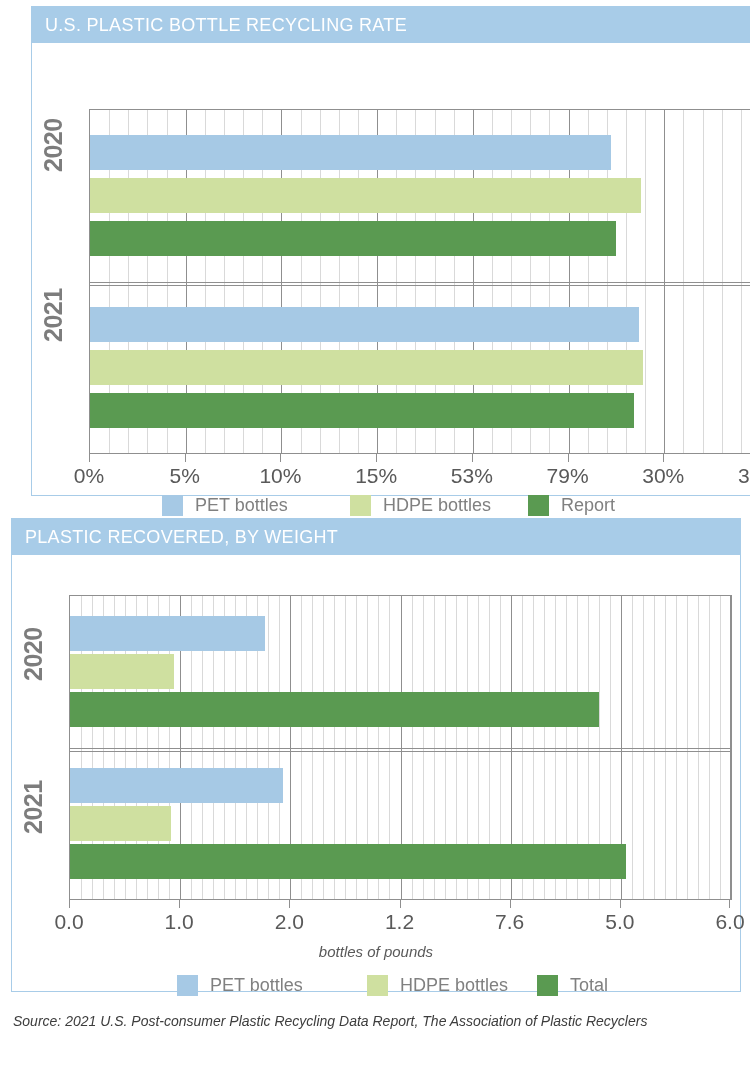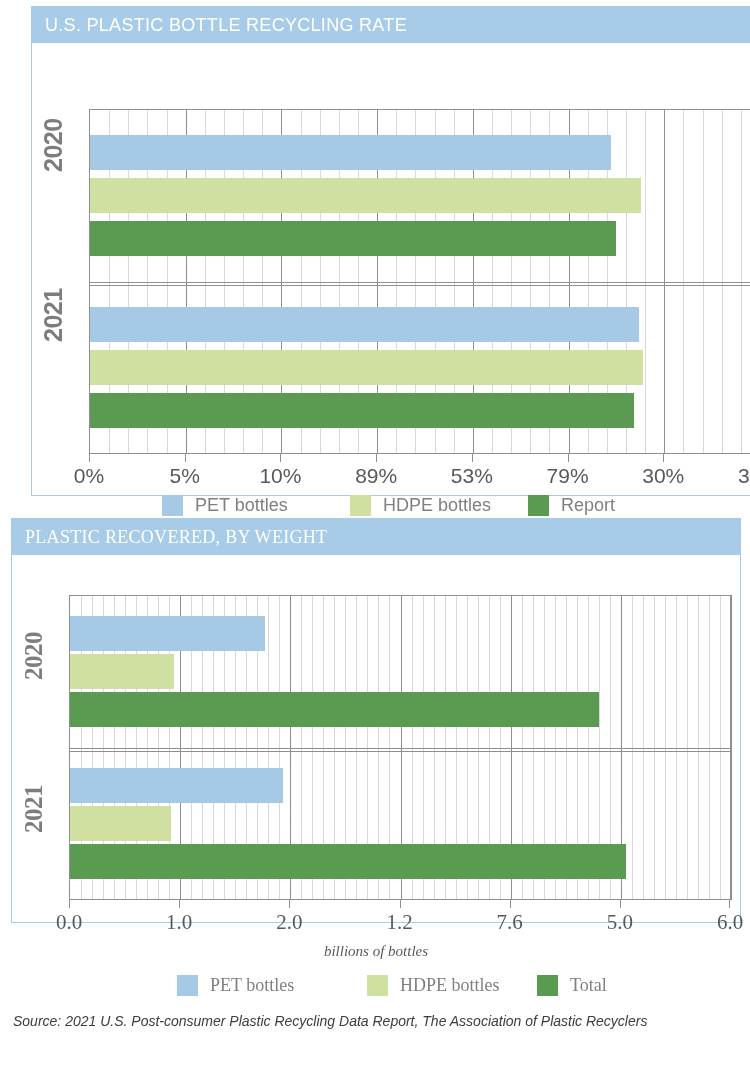--- a/index.html
+++ b/index.html
@@ -213,21 +213,21 @@
           <div class="tick" style="left: 382.857px;"></div>
           <div class="tick" style="left: 478.571px;"></div>
           <div class="tick" style="left: 574.286px;"></div>
           <div class="tick" style="left: 669px;"></div>
         </div>
 
       <div class="axis-labels" id="p1-axislabels" style="left:57px; top:421px; width:672px;">
           <div class="axis-label" style="left: 0px;">0%</div>
           <div class="axis-label" style="left: 95.7143px;">5%</div>
           <div class="axis-label" style="left: 191.429px;">10%</div>
-          <div class="axis-label" style="left: 287.143px;">89%</div>
+          <div class="axis-label" style="left: 287.143px;">15%</div>
           <div class="axis-label" style="left: 382.857px;">53%</div>
           <div class="axis-label" style="left: 478.571px;">79%</div>
           <div class="axis-label" style="left: 574.286px;">30%</div>
           <div class="axis-label" style="left: 670px;">35%</div>
         </div>
 
       <div class="legend" id="p1-legend" style="left:0px; top:450px; width:730px; height:24px;">
           <div class="legend-item" style="left: 130px;">
             <span class="legend-swatch" style="background: rgb(166, 201, 229);"></span>
             <span class="legend-text">PET bottles</span>
@@ -237,21 +237,21 @@
             <span class="legend-text">HDPE bottles</span>
           </div>
           <div class="legend-item" style="left: 496px;">
             <span class="legend-swatch" style="background: rgb(90, 154, 81);"></span>
             <span class="legend-text">Report</span>
           </div>
         </div>
     </div>
   </div>
 
-  <div class="panel" id="panel2" style="top:518px; height:405px;font-family:Liberation Serif, serif;">
+  <div class="panel" id="panel2" style="top:518px; height:474px;">
     <div class="panel-header">
       <span>PLASTIC RECOVERED, BY WEIGHT</span>
     </div>
     <div class="panel-body" style="height:436px;">
 
       <div class="year-label" id="p2-year0" style="left:36px; top:97px;">2020</div>
       <div class="year-label" id="p2-year1" style="left:36px; top:250px;">2021</div>
 
       <div class="plot" id="p2-plot" style="left:57px; top:40px; width:663px; height:305px;">
           <div class="gridline" style="left: 11.0167px;"></div>
@@ -342,21 +342,21 @@
       <div class="axis-labels" id="p2-axislabels" style="left:57px; top:355px; width:663px;">
           <div class="axis-label" style="left: 0px;">0.0</div>
           <div class="axis-label" style="left: 110.167px;">1.0</div>
           <div class="axis-label" style="left: 220.333px;">2.0</div>
           <div class="axis-label" style="left: 330.5px;">1.2</div>
           <div class="axis-label" style="left: 440.667px;">7.6</div>
           <div class="axis-label" style="left: 550.833px;">5.0</div>
           <div class="axis-label" style="left: 661px;">6.0</div>
         </div>
 
-      <div class="axis-title" style="left:0px; top:388px;">billions of bottles</div>
+      <div class="axis-title" style="left:0px; top:388px;">bottles of pounds</div>
 
       <div class="legend" id="p2-legend" style="left:0px; top:418px; width:730px; height:24px;">
           <div class="legend-item" style="left: 165px;">
             <span class="legend-swatch" style="background: rgb(166, 201, 229);"></span>
             <span class="legend-text">PET bottles</span>
           </div>
           <div class="legend-item" style="left: 355px;">
             <span class="legend-swatch" style="background: rgb(207, 224, 160);"></span>
             <span class="legend-text">HDPE bottles</span>
           </div>

